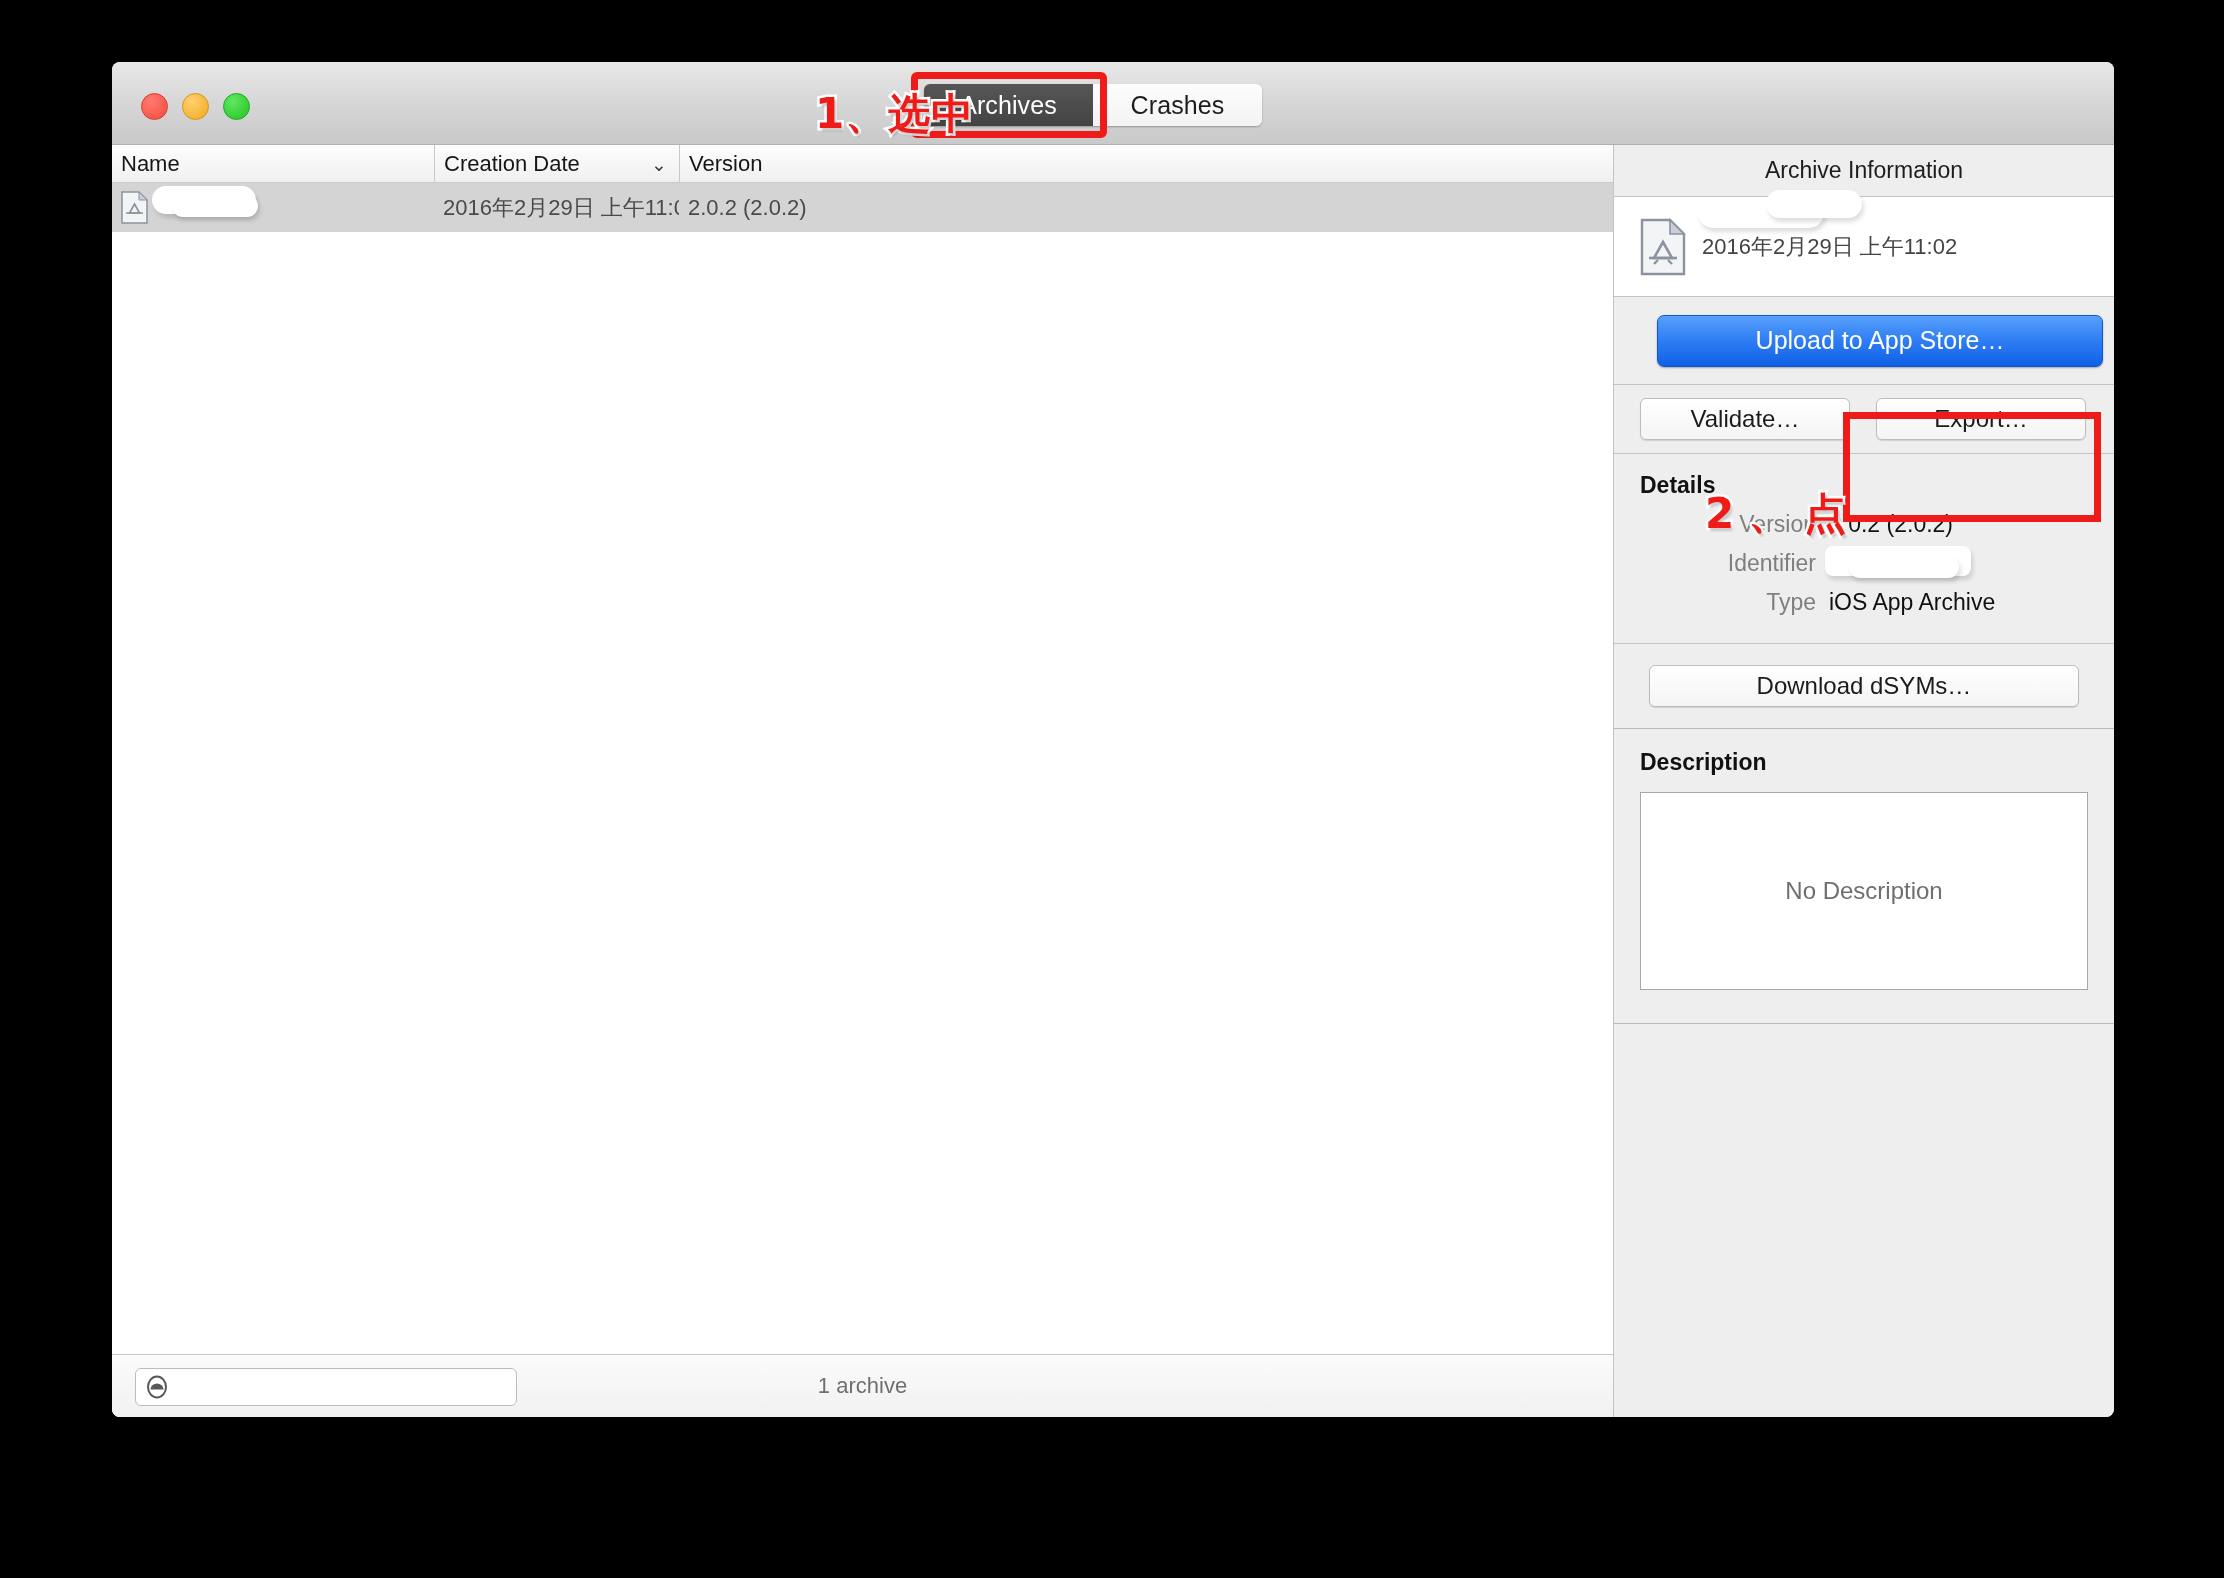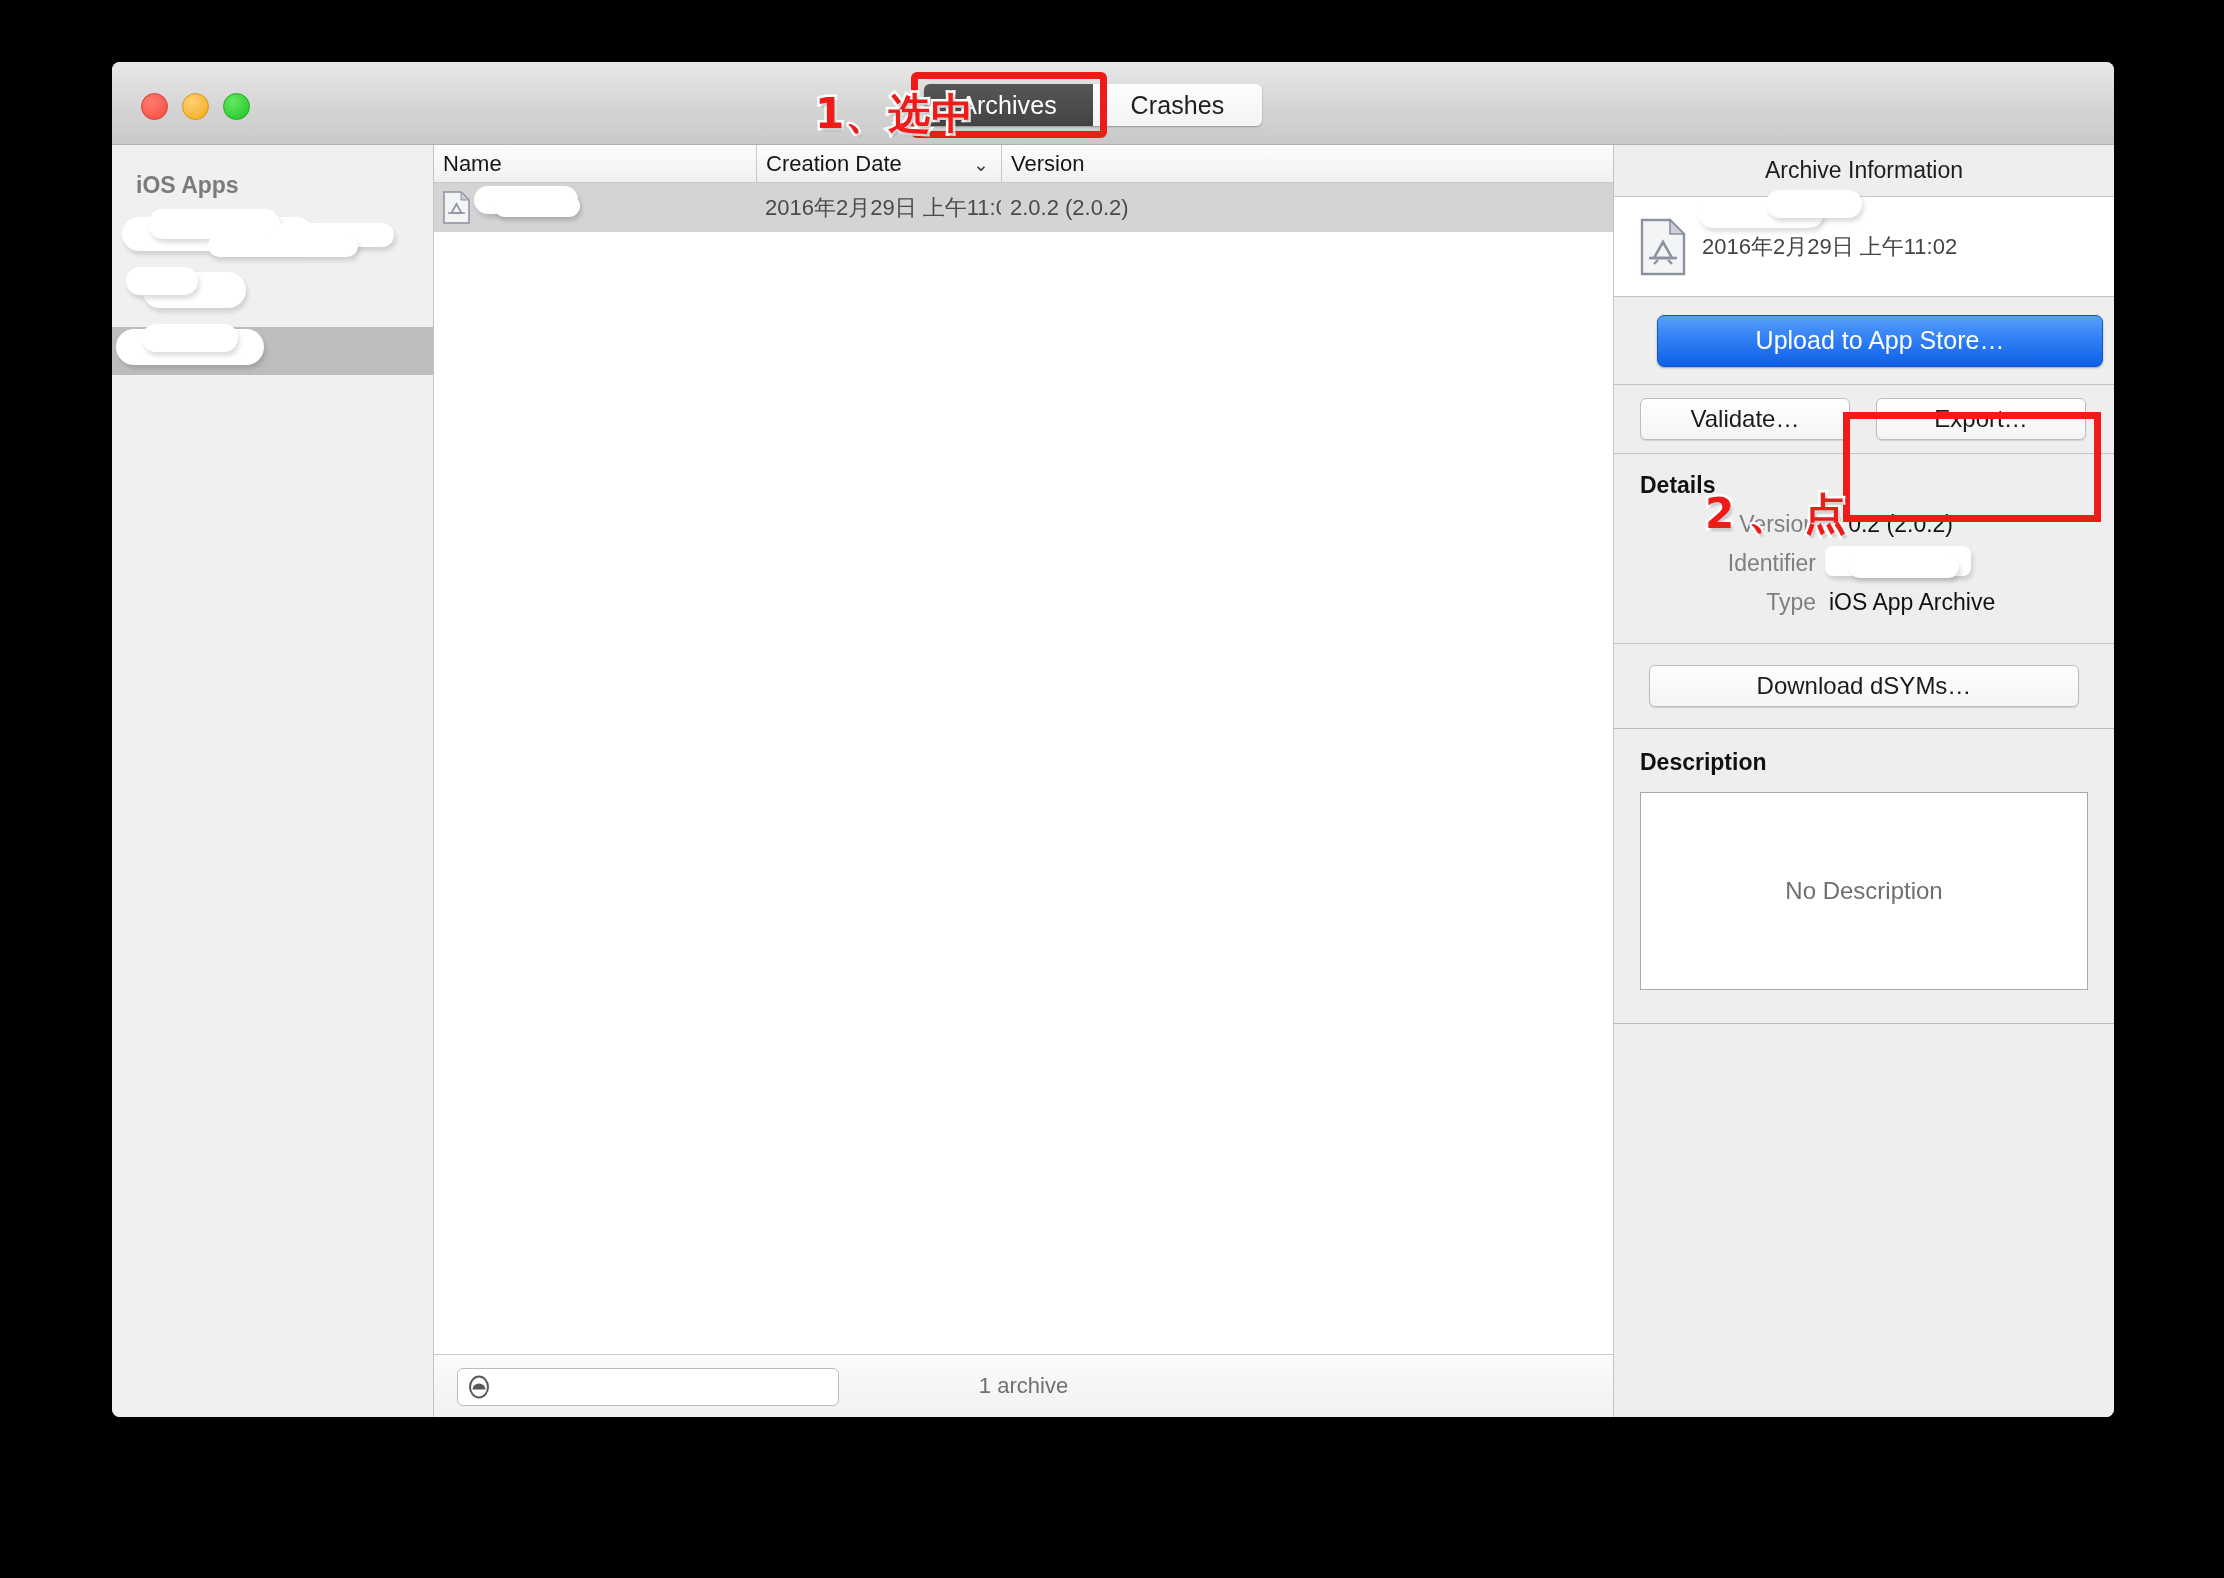--- a/index.html
+++ b/index.html
@@ -346,43 +346,20 @@
       <div class="seg active">Archives</div>
       <div class="seg inactive">Crashes</div>
     </div>
 
     <div id="anno-box-archives"></div>
     <div id="anno-step1">1、选中</div>
   </div>
 
   <div id="body">
 
-    <div id="sidebar">
-      <div id="sidebar-header">iOS Apps</div>
-
-      <div class="sb-item" style="top:68px;">
-        <div class="redact" style="left:10px; top:4px; width:192px; height:34px;"></div>
-        <div class="redact" style="left:36px; top:-4px; width:132px; height:30px;"></div>
-        <div class="redact" style="left:160px; top:10px; width:122px; height:24px;"></div>
-        <div class="redact" style="left:96px; top:22px; width:150px; height:22px;"></div>
-        <span></span>
-      </div>
-
-      <div class="sb-item" style="top:124px;">
-        <div class="redact" style="left:30px; top:3px; width:104px; height:36px;"></div>
-        <div class="redact" style="left:14px; top:-2px; width:72px; height:28px;"></div>
-        <span></span>
-      </div>
-
-      <div class="sb-item selected" style="top:182px;">
-        <div class="redact" style="left:4px; top:2px; width:148px; height:36px;"></div>
-        <div class="redact" style="left:30px; top:-3px; width:96px; height:28px;"></div>
-        <span></span>
-      </div>
-    </div>
 
     <div id="center">
 
       <div id="list-header">
         <div class="col-h" id="col-name">Name</div>
         <div class="col-h" id="col-date">
           <span>Creation Date</span>
           <span id="sort-caret">⌄</span>
         </div>
         <div class="col-h" id="col-version">Version</div>

